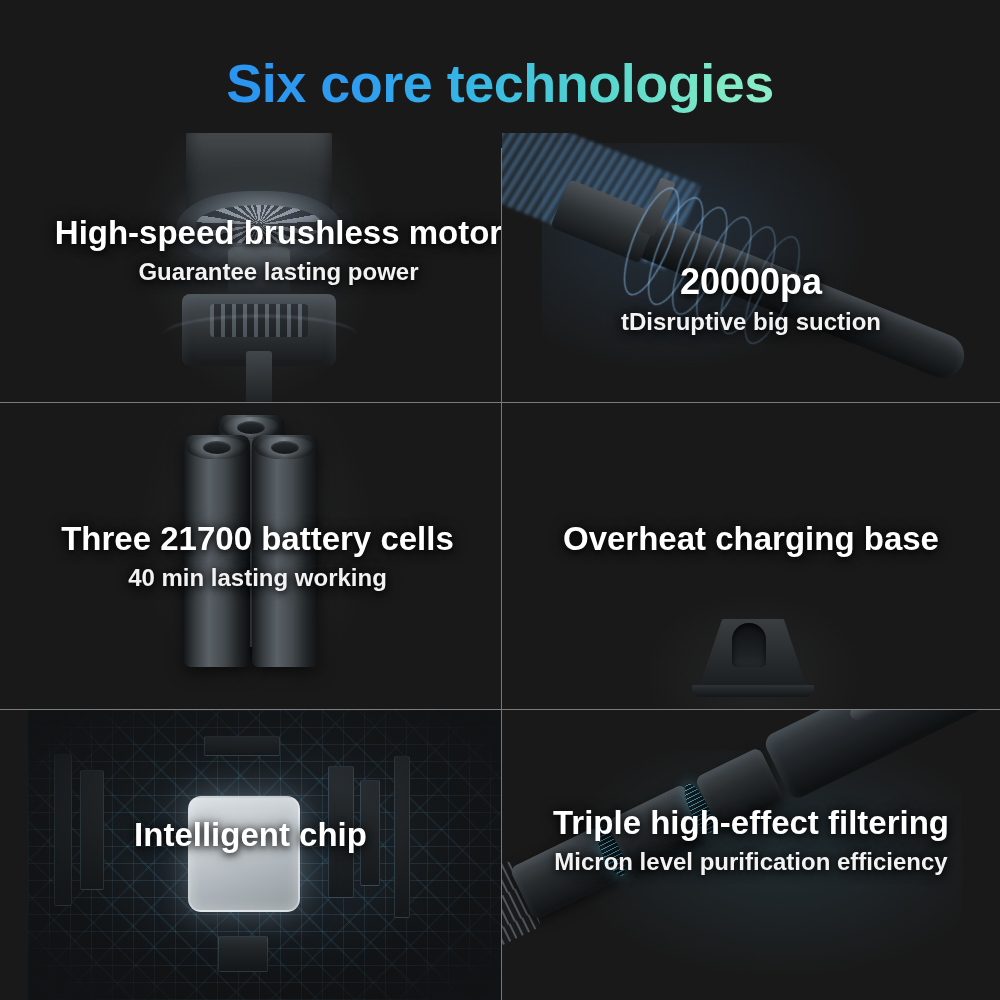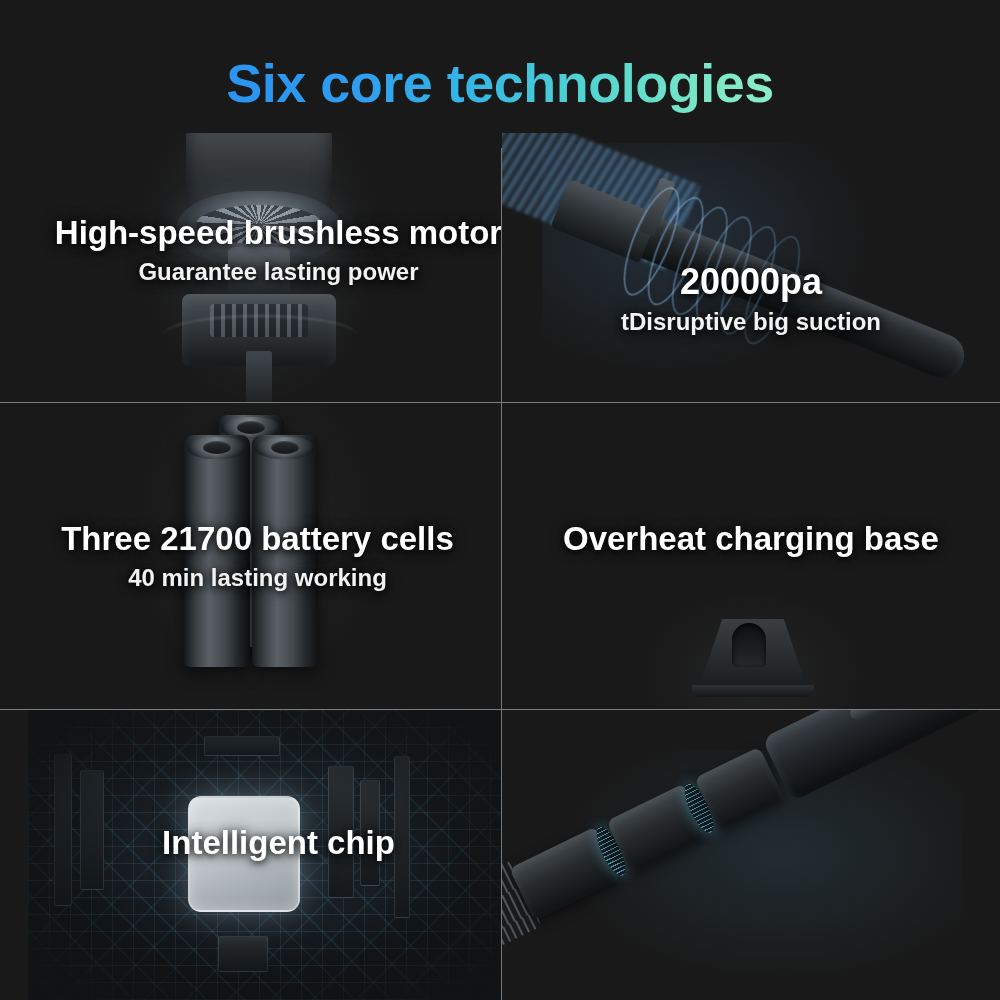--- a/index.html
+++ b/index.html
@@ -103,21 +103,21 @@
     margin-top: 6px;
     text-shadow: 0 2px 7px rgba(0,0,0,.85), 0 0 14px rgba(0,0,0,.7);
     white-space: nowrap;
   }
   .cap-big { font-size: 36px; margin-top: 44px; }
 
   .cap-pos-1 { top: 82px; margin-left: 28px; }
   .cap-pos-2 { top: 85px; }
   .cap-pos-3 { top: 118px; padding-left: 7px; }
   .cap-pos-4 { top: 118px; }
-  .cap-pos-5 { top: 115px; padding-left: 28px; }
+  .cap-pos-5 { top: 107px; }
   .cap-pos-6 { top: 95px; }
 
   
 
   
   .motor-wrap {
     position: absolute;
     left: 168px; top: -14px;
     width: 180px; height: 290px;
   }
@@ -513,20 +513,24 @@
           <div class="filt-brush"></div>
           <div class="filt-seg" style="left:56px;  width:96px;"></div>
           <div class="filt-mesh" style="left:146px;"></div>
           <div class="filt-seg" style="left:164px; width:86px;"></div>
           <div class="filt-mesh" style="left:244px;"></div>
           <div class="filt-seg" style="left:262px; width:72px;"></div>
           <div class="filt-handle"></div>
           <div class="filt-button"></div>
         </div>
       </div>
+      <div class="caption cap-pos-6">
+        <span class="cap-main">Triple high-effect filtering</span>
+        <span class="cap-sub">Micron level purification efficiency</span>
+      </div>
     </div>
 
     <div class="divider-h" id="dh1"></div>
     <div class="divider-h" id="dh2"></div>
     <div class="divider-v" id="dv1"></div>
     <div class="divider-v" id="dv2"></div>
     <div class="divider-v" id="dv3"></div>
   </div>
 </div>
 

